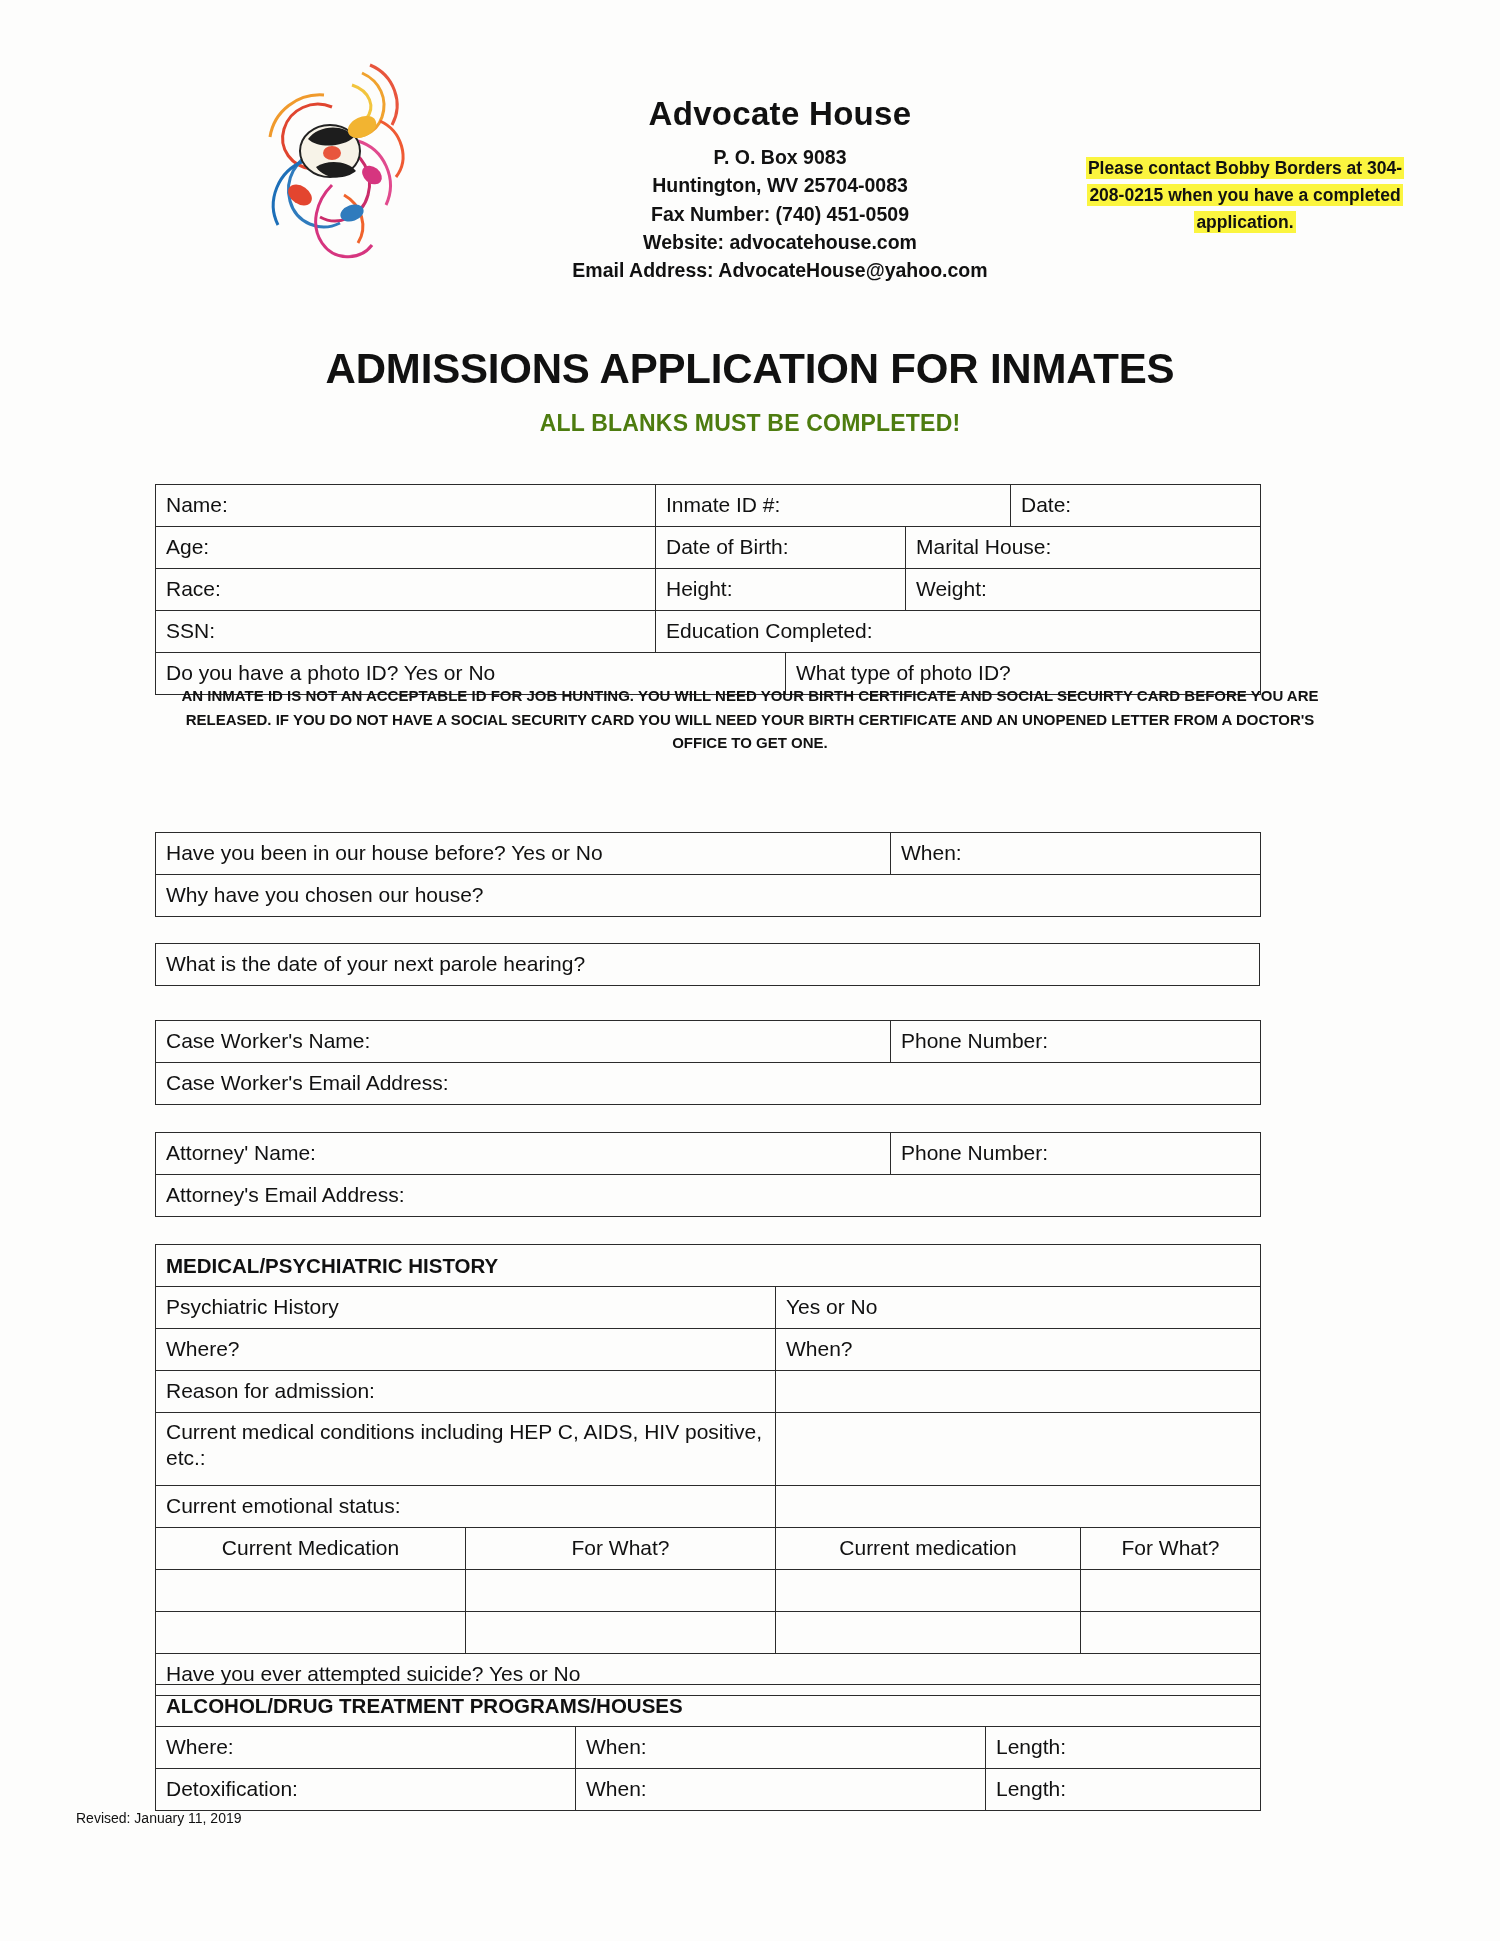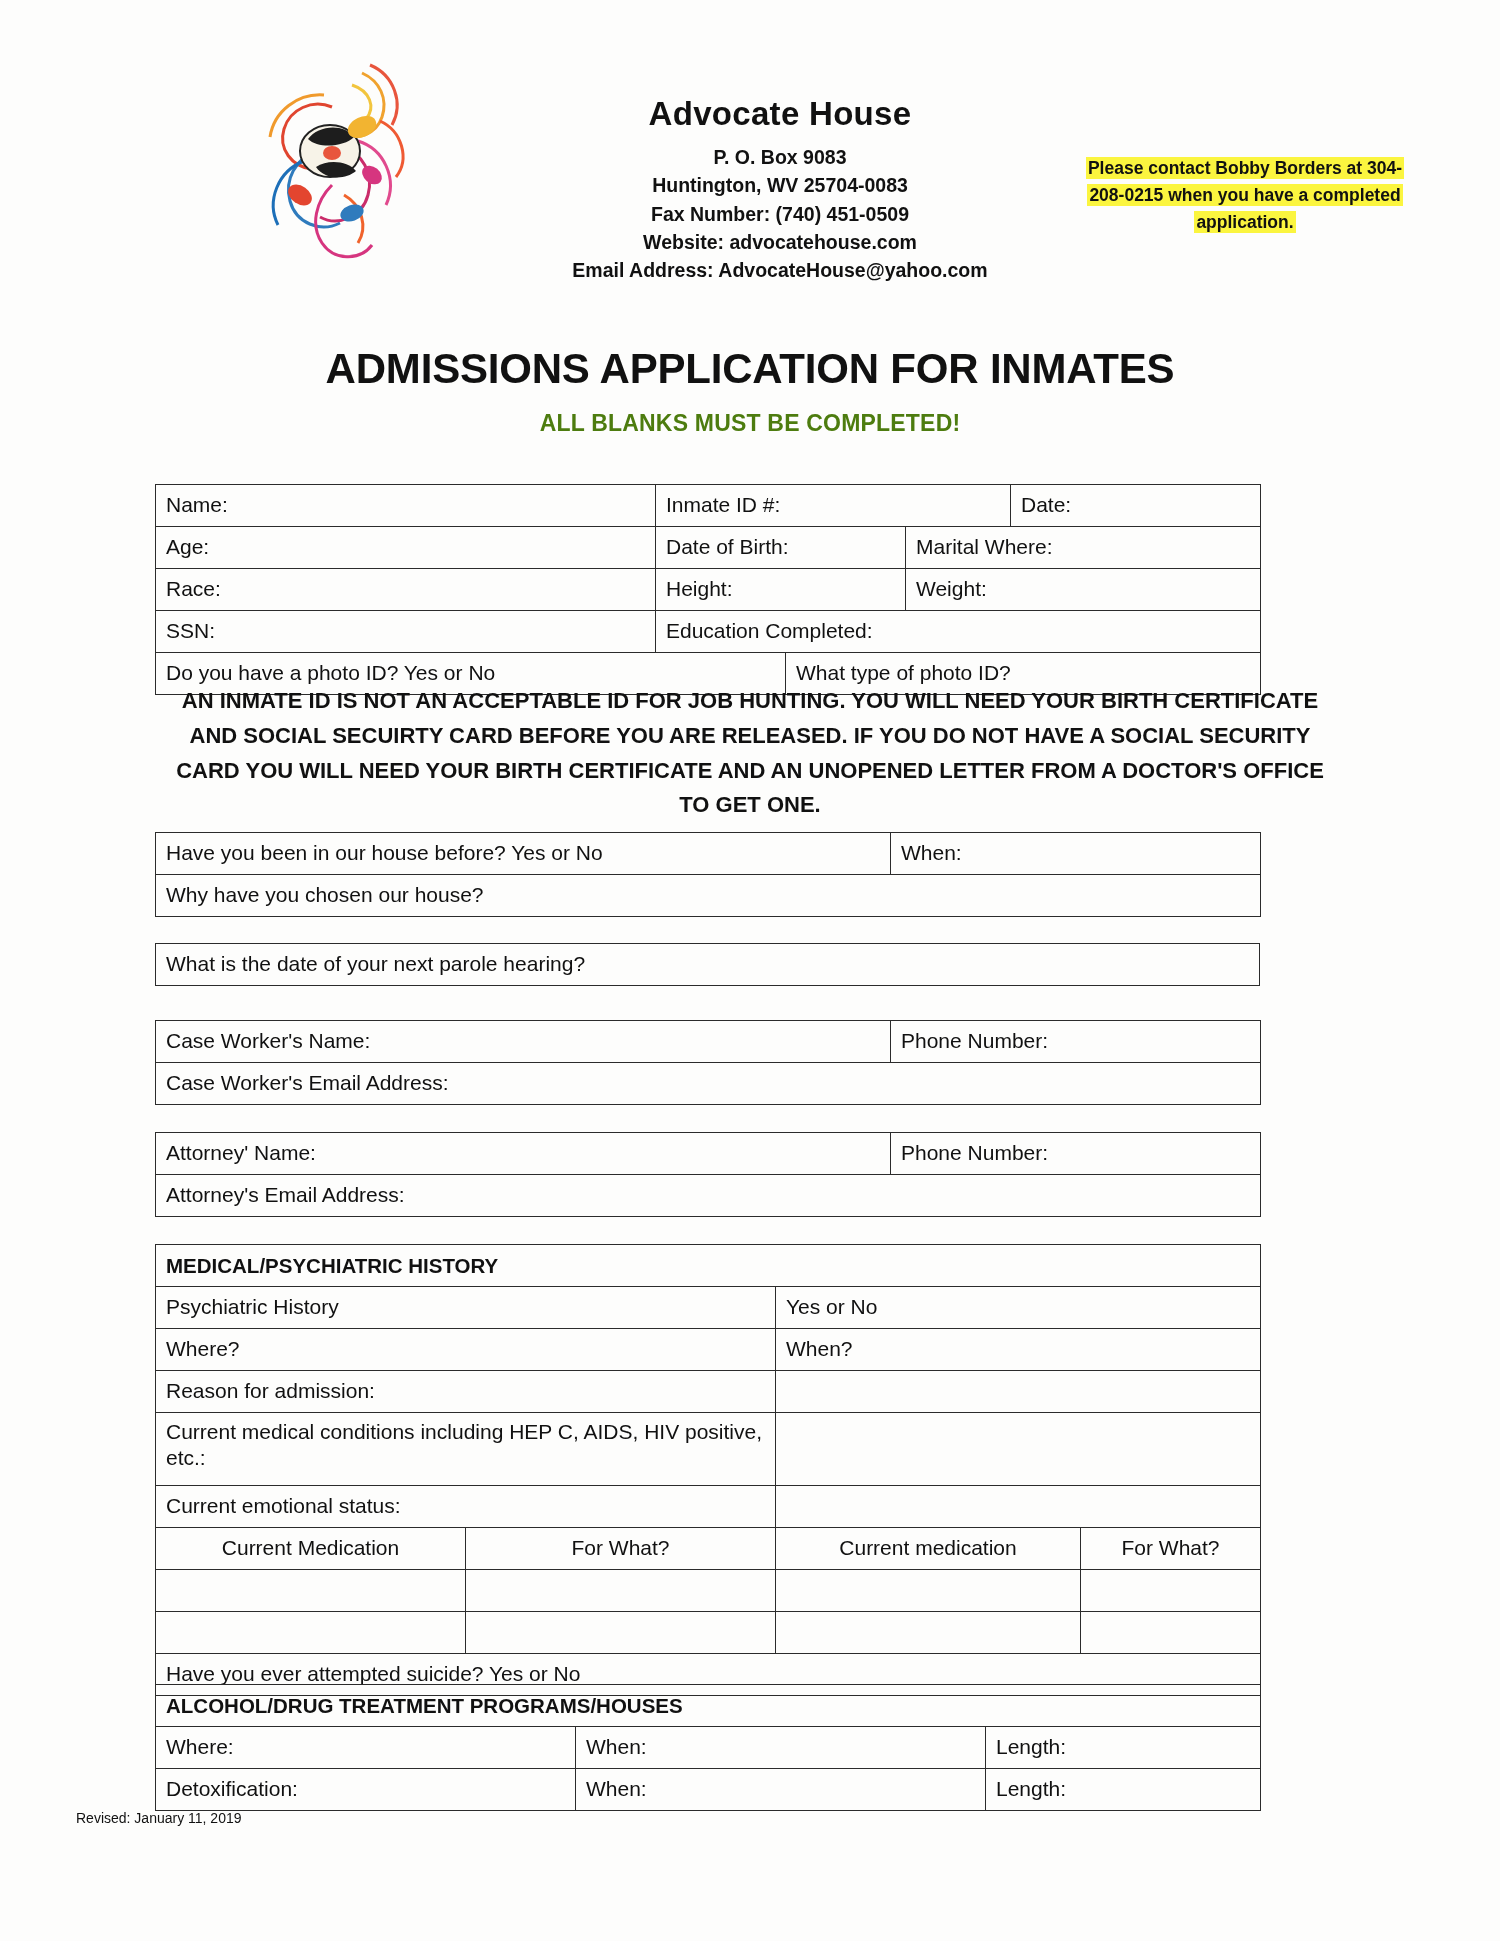--- a/index.html
+++ b/index.html
@@ -108,21 +108,21 @@
   .tbl td.center { text-align: center; padding-left: 0; }
   .tbl td.tall { height: 64px; vertical-align: top; padding-top: 6px; }
   .tbl td.blank { }
 
   .notice {
     position: absolute;
     left: 175px;
     width: 1150px;
     top: 684px;
     text-align: center;
-    font-size: 22px;
+    font-size: 15px;
     font-weight: bold;
     line-height: 1.58;
   }
 
   .footer {
     position: absolute;
     left: 76px;
     top: 1810px;
     font-size: 14px;
   }
@@ -190,21 +190,21 @@
     </colgroup>
     <tbody>
         <tr>
       <td colspan="1">Name:</td>
       <td colspan="3">Inmate ID #:</td>
       <td>Date:</td>
     </tr>
     <tr>
       <td style="width:230px">Age:</td>
       <td colspan="2">Date of Birth:</td>
-      <td colspan="2">Marital Where:</td>
+      <td colspan="2">Marital House:</td>
     </tr>
     <tr>
       <td>Race:</td>
       <td colspan="2">Height:</td>
       <td colspan="2">Weight:</td>
     </tr>
     <tr>
       <td>SSN:</td>
       <td colspan="4">Education Completed:</td>
     </tr>

